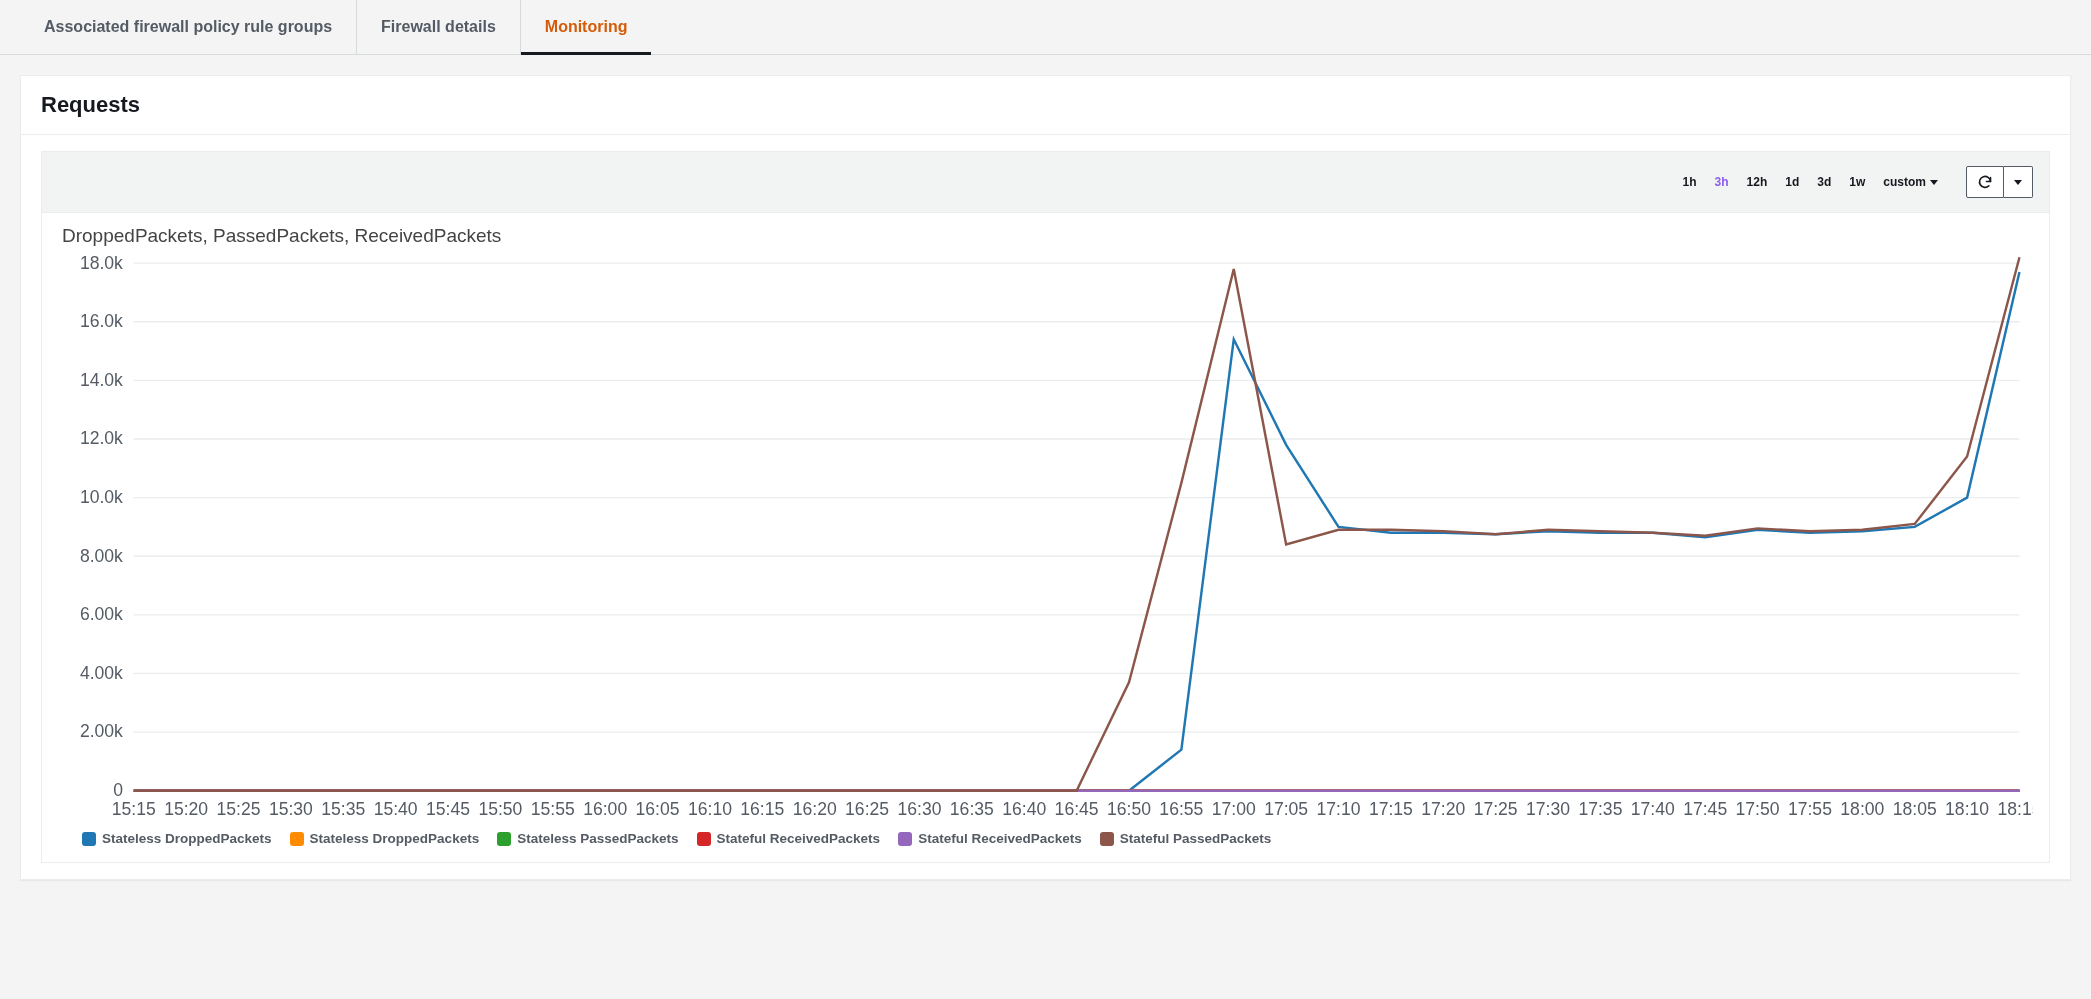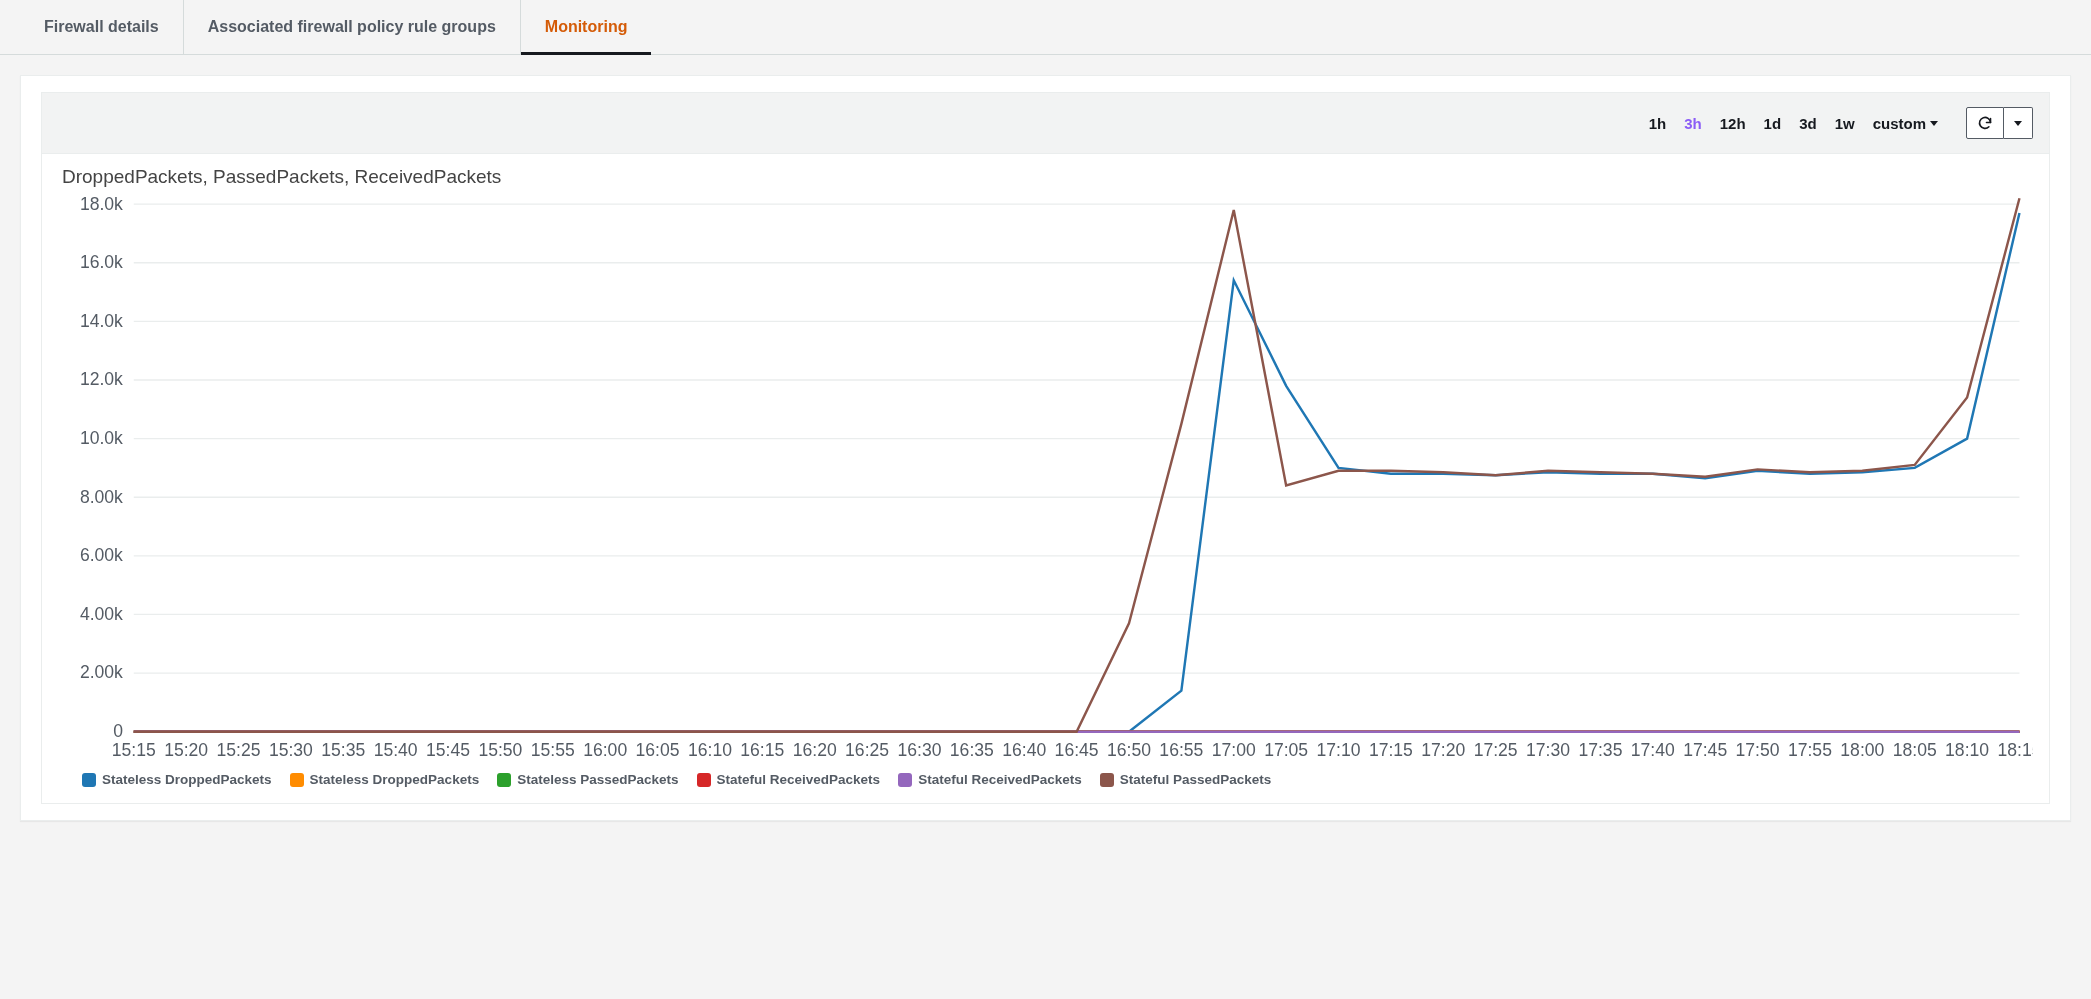--- a/index.html
+++ b/index.html
@@ -64,21 +64,21 @@
     display: flex;
     justify-content: flex-end;
     align-items: center;
     gap: 8px;
   }
   .range-list {
     display: flex;
     gap: 18px;
   }
   .range-item {
-    font-size: 15px;
+    font-size: 12px;
     font-weight: 600;
     color: #16191f;
     cursor: pointer;
     display: flex;
     align-items: center;
     gap: 4px;
   }
   .range-item.active { color: #8b5cf6; text-align: right; }
   .btn-group {
     display: flex;
@@ -128,26 +128,29 @@
     border-right: 4px solid transparent;
     border-top: 5px solid #16191f;
     display: inline-block;
   }
   .refresh-icon { width: 16px; height: 16px; }
 </style>
 </head>
 <body>
 
 <div class="tabs">
+  <div class="tab">Associated firewall policy rule groups</div>
   <div class="tab">Firewall details</div>
-  <div class="tab">Associated firewall policy rule groups</div>
   <div class="tab active">Monitoring</div>
 </div>
 
 <div class="panel">
+  <div class="panel-header">
+    <h2>Requests</h2>
+  </div>
 
   <div class="chart-container">
     <div class="chart-toolbar">
       <div class="range-list">
         <span class="range-item">1h</span>
         <span class="range-item active">3h</span>
         <span class="range-item">12h</span>
         <span class="range-item">1d</span>
         <span class="range-item">3d</span>
         <span class="range-item">1w</span>

